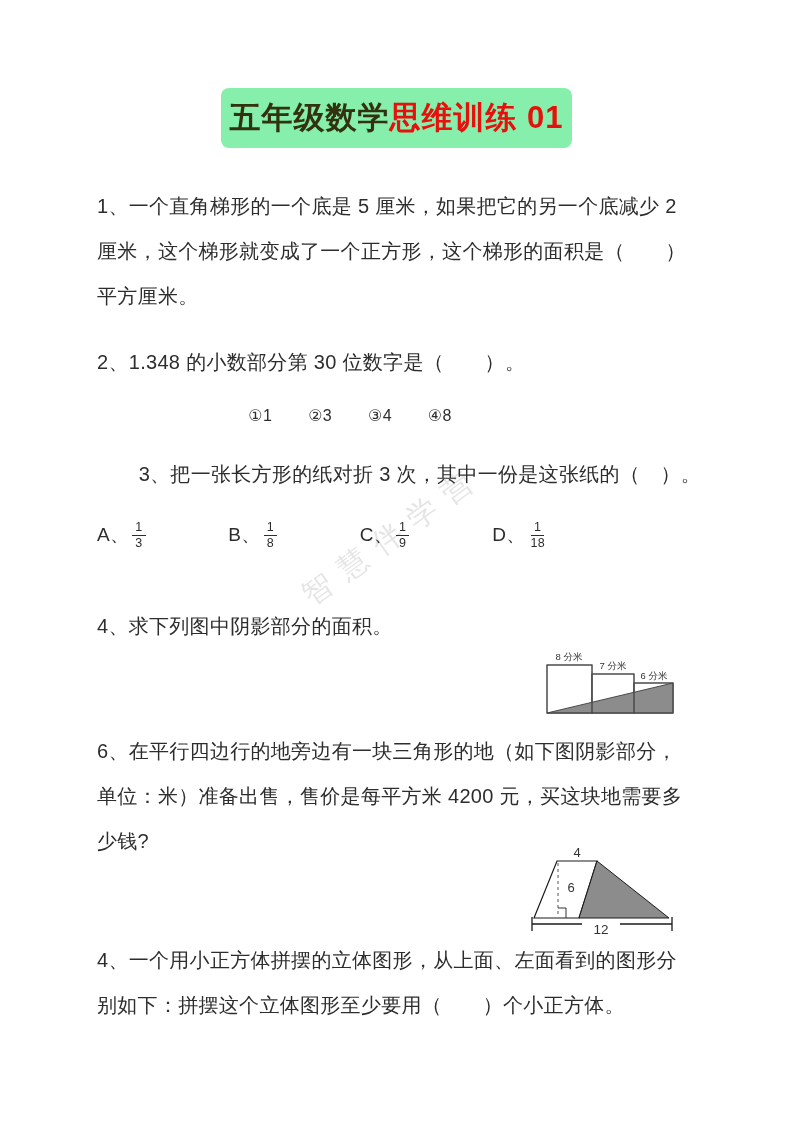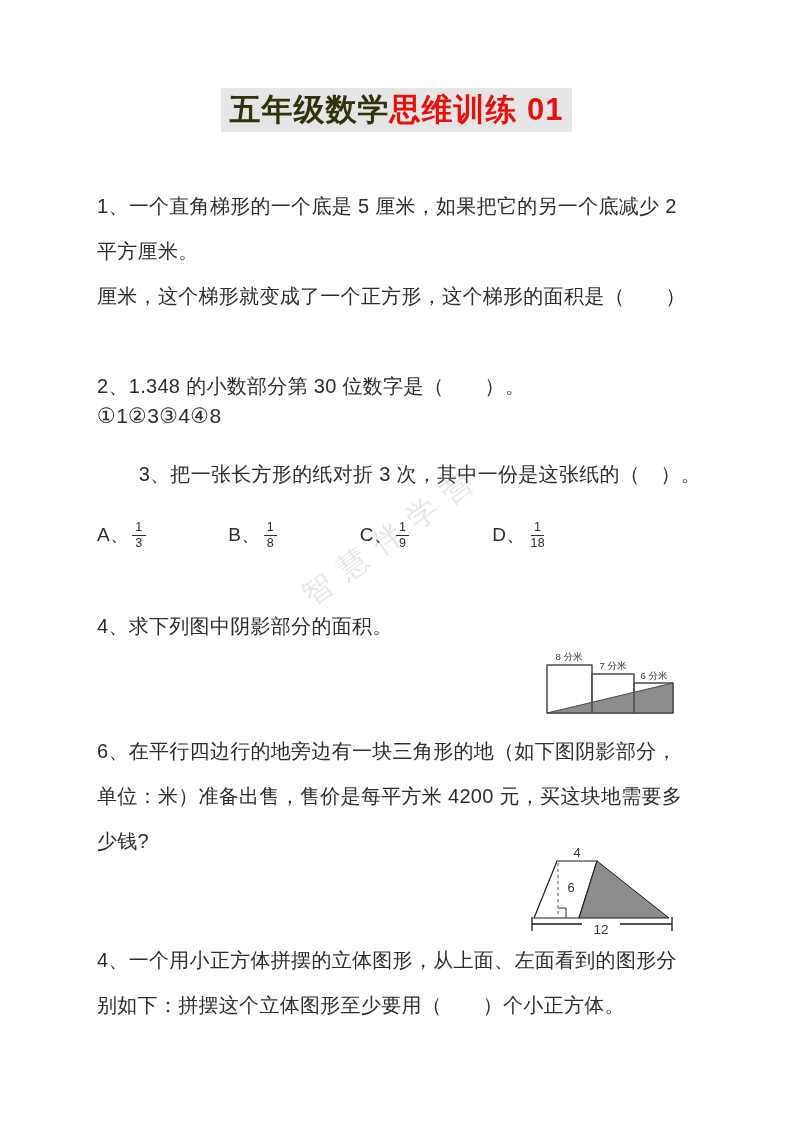--- a/index.html
+++ b/index.html
@@ -9,32 +9,32 @@
     color:#2d2d2d; overflow:hidden;
   }
   .watermark {
     position:absolute; left:248px; top:515px; width:290px; text-align:center;
     transform:rotate(-36deg); transform-origin:center;
     font-size:30px; letter-spacing:13px; color:#d4d4d4; opacity:.6;
     pointer-events:none; white-space:nowrap;
   }
   .title-wrap { position:absolute; top:88px; left:0; width:100%; text-align:center; }
   .title-hl {
-    display:inline-block; background:#e5e5e5; padding:4px 8px;
-    font-size:31px; font-weight:bold; letter-spacing:1px; line-height:1.15;
+    display:inline-block; background:#86efac; padding:12px 8px;
+    font-size:31px; font-weight:bold; letter-spacing:1px; line-height:1.15;border-radius:8px;
   }
   .t-dark { color:#32320f; }
   .t-red  { color:#e8100c; }
 
   .q { position:absolute; left:97px; width:604px; font-size:20px; line-height:45px; letter-spacing:.3px; }
   .q p { margin:0; }
 
   #q1 { top:184px; }
-  #q2 { top:364px; }
-  #q2opts { top:402px; width:506px; display:flex; justify-content:flex-start; font-size:21px; line-height:28px; }
+  #q2 { top:340px; }
+  #q2opts { top:402px; width:506px; display:flex; justify-content:center; font-size:16px; line-height:28px;gap:36px; }
   #q3 { top:452px;text-align:right; }
   #q3opts { top:518px; width:450px; display:flex; justify-content:space-between; align-items:center; font-size:19px; line-height:34px; }
   #q4 { top:604px; }
   #q5 { top:729px; }
   #q6 { top:938px; }
 
   .opt { display:inline-flex; align-items:center; }
   .frac { display:inline-flex; flex-direction:column; align-items:center; font-size:12.5px; line-height:1.15; margin-left:3px; color:#2d2d2d; }
   .frac .num { border-bottom:1px solid #2d2d2d; padding:0 3px; }
   .frac .den { padding:0 2px; }
@@ -49,22 +49,22 @@
 <div class="page">
 
   <div class="watermark">智慧伴学营</div>
 
   <div class="title-wrap">
     <h1 class="title-hl" style="margin:0;"><span class="t-dark">五年级数学</span><span class="t-red">思维训练 01</span></h1>
   </div>
 
   <div class="q" id="q1">
     <p>1、一个直角梯形的一个底是 5 厘米，如果把它的另一个底减少 2</p>
+    <p>厘米，这个梯形就变成了一个正方形，这个梯形的面积是（　　）</p>
     <p>平方厘米。</p>
-    <p>厘米，这个梯形就变成了一个正方形，这个梯形的面积是（　　）</p>
   </div>
 
   <div class="q" id="q2">
     <p>2、1.348 的小数部分第 30 位数字是（　　）。</p>
   </div>
 
   <div class="q" id="q2opts">
     <span>①1</span>
     <span>②3</span>
     <span>③4</span>

